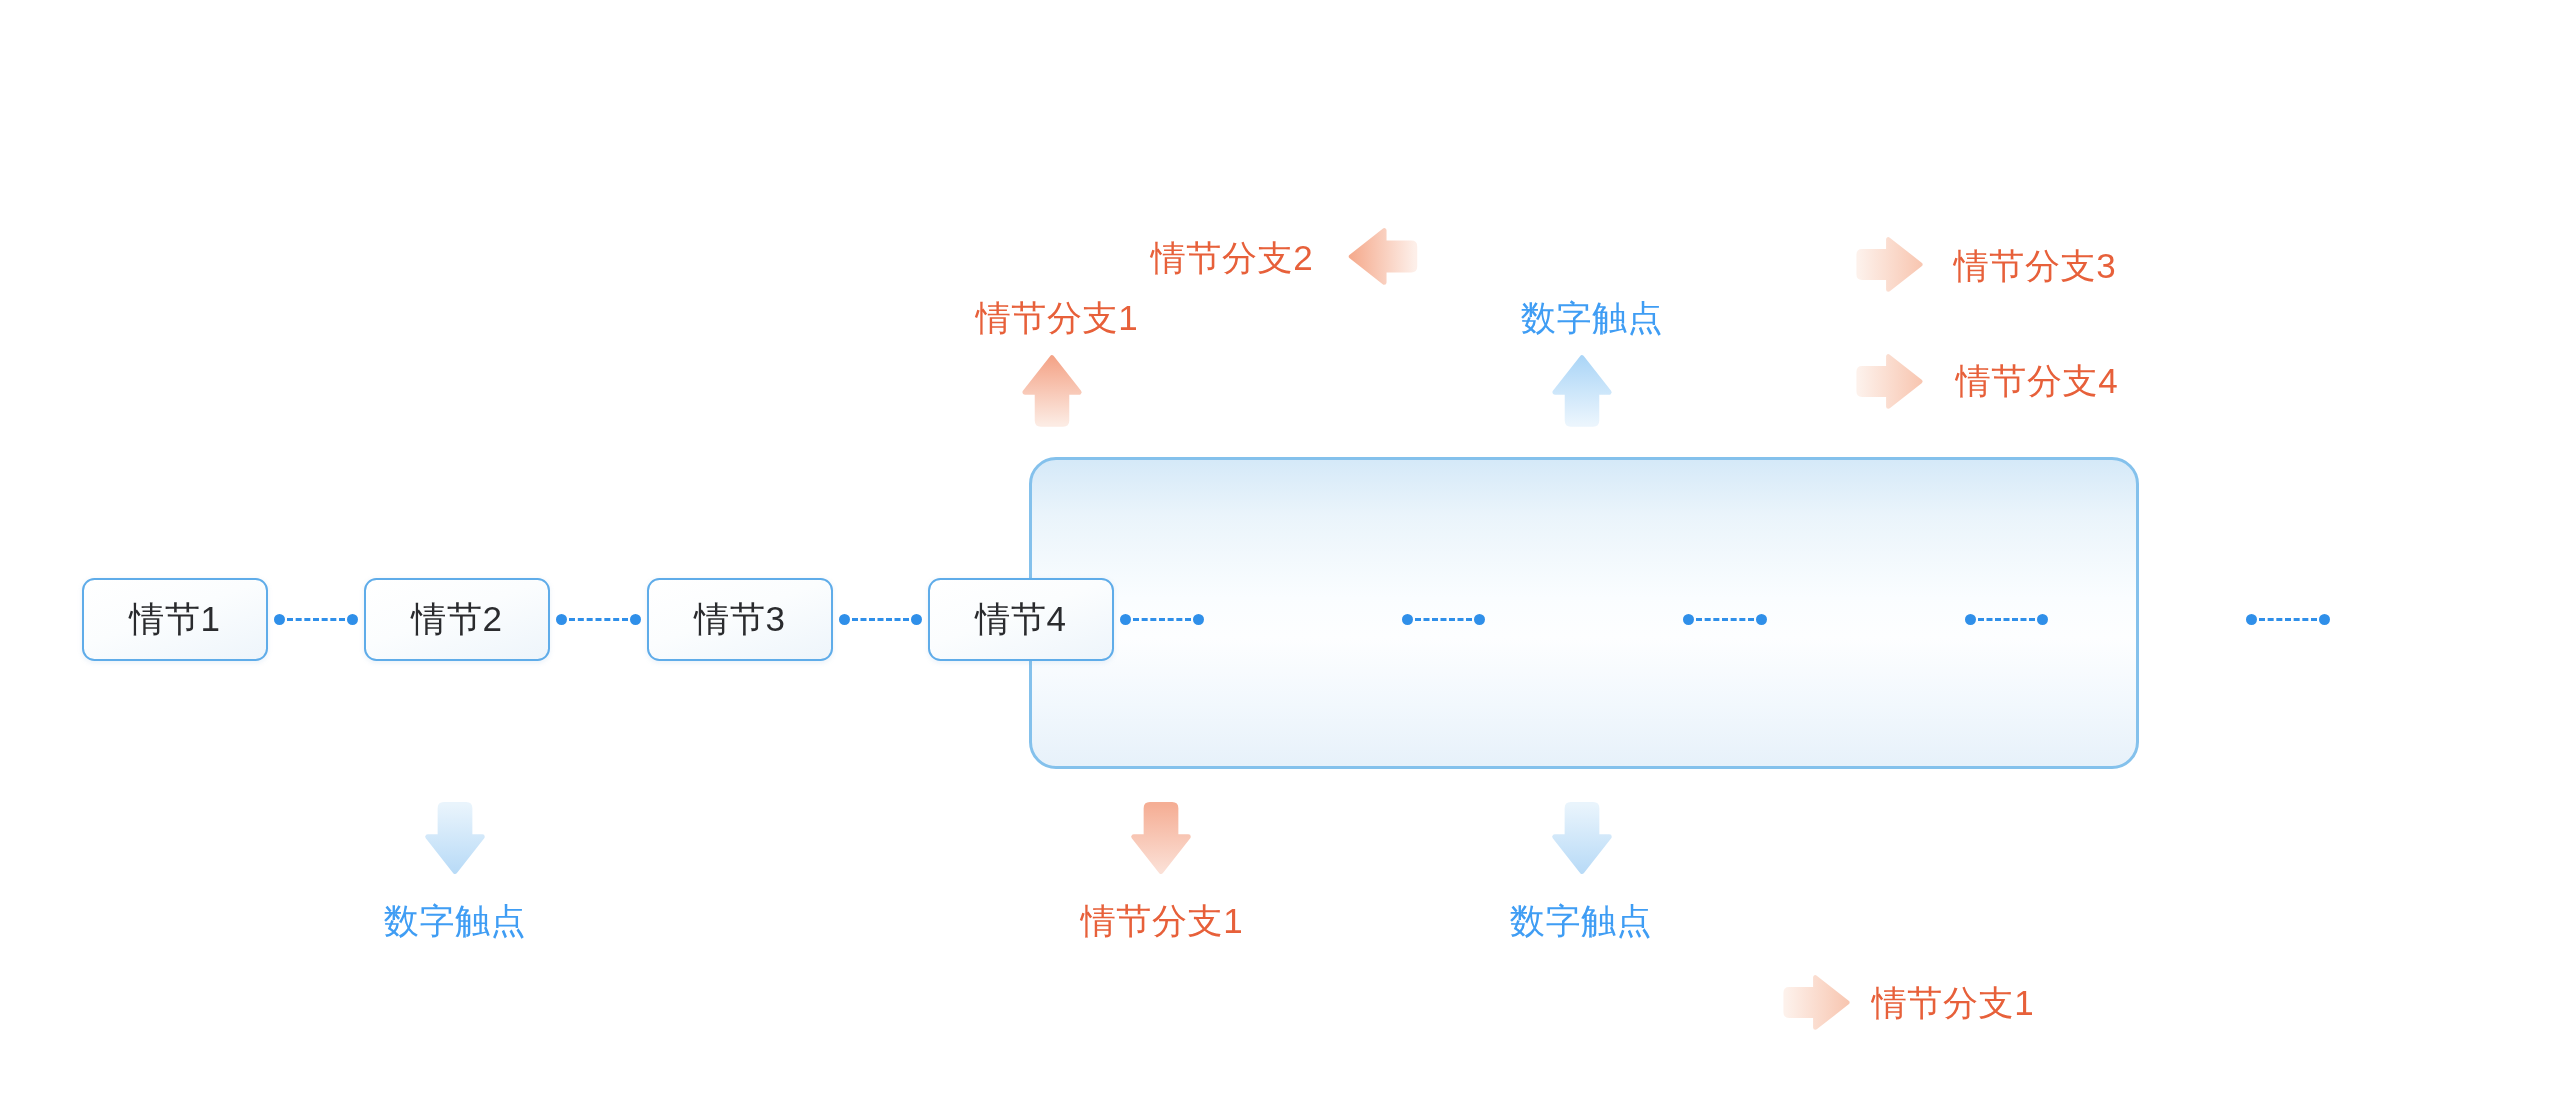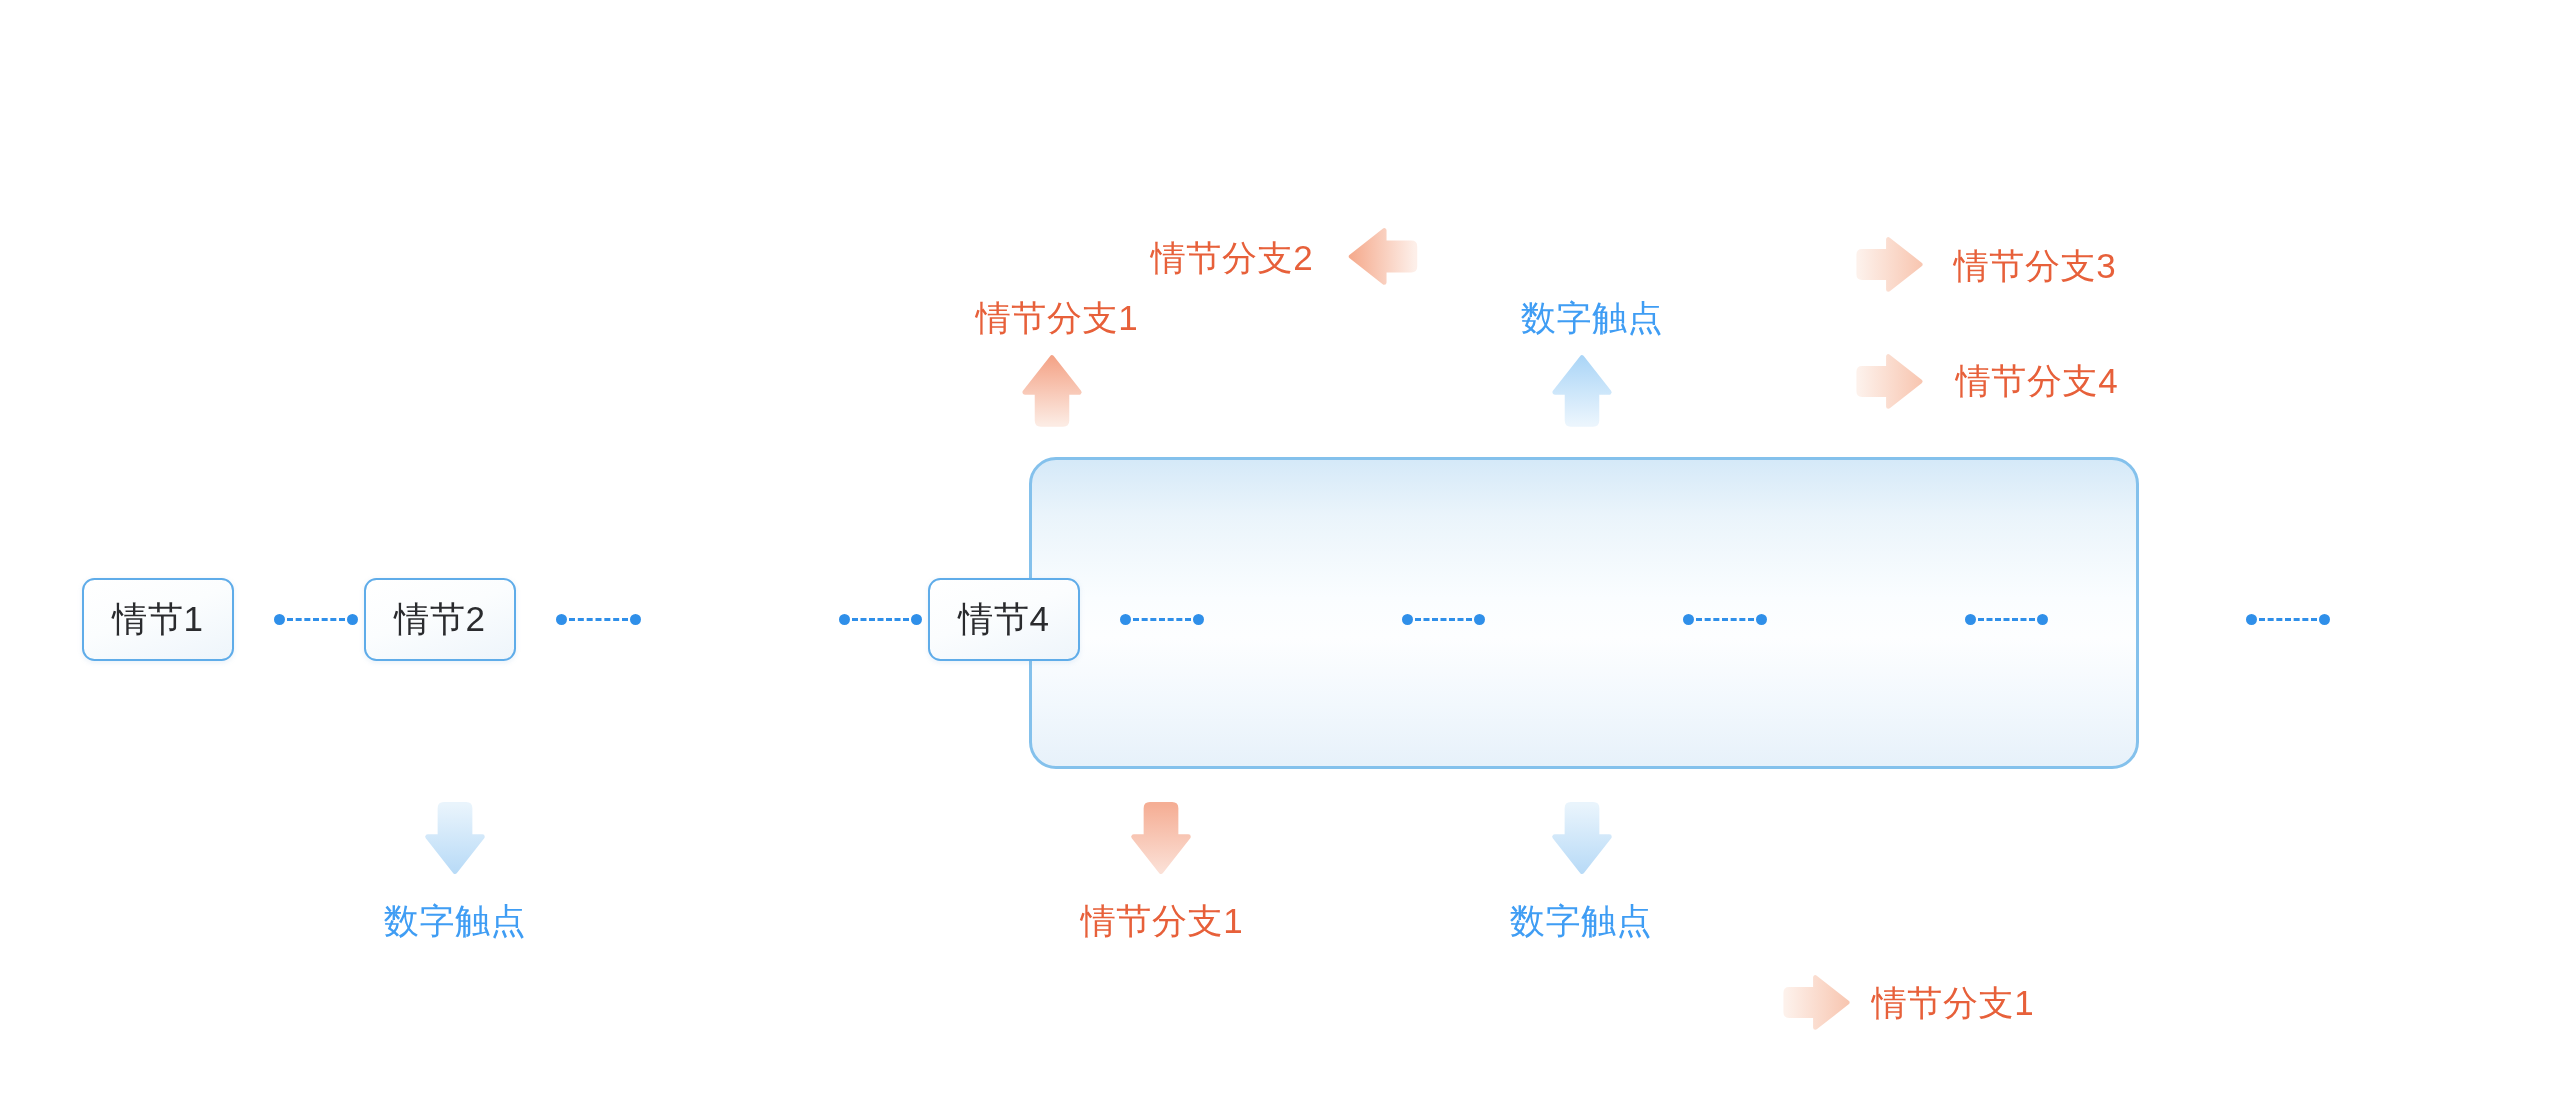--- a/index.html
+++ b/index.html
@@ -3,21 +3,21 @@
 <meta charset="utf-8">
 <title>Diagram</title>
 <style>
   html,body{margin:0;padding:0;overflow:hidden;background:#ffffff;}
   .stage{
     position:relative;width:2576px;height:1117px;background:#ffffff;
     font-family:"Liberation Sans","DejaVu Sans",sans-serif;
   }
   
   .node{
-    position:absolute;width:152px;height:83px;box-sizing:border-box;
+    position:absolute;width:186px;height:83px;box-sizing:border-box;
     border:2.5px solid var(--node-border,#5FACE9);border-radius:12.4px;
     background:linear-gradient(160deg,#ffffff 0%,#fbfdfe 45%,#eef5fb 100%);
     box-shadow:0 1.9px 5px rgba(110,160,210,0.14);
     display:flex;align-items:center;justify-content:center;
     font-size:35px;font-weight:500;color:var(--node-text,#2A2B2E);
     z-index:3;letter-spacing:0.6px;
   }
   
   .connector{
     position:absolute;height:11px;display:flex;align-items:center;z-index:2;
@@ -105,20 +105,21 @@
     </div>
   <div class="connector" style="left:1965px;top:614px;width:83px">
       <i class="line"></i>
     </div>
   <div class="connector" style="left:2246px;top:614px;width:84px">
       <i class="line"></i>
     </div>
 
   <div class="node" style="left:82px;top:578px">情节1</div>
   <div class="node" style="left:364px;top:578px">情节2</div>
+  <div class="node" style="left:647px;top:578px">情节3</div>
   <div class="node" style="left:928px;top:578px">情节4</div>
 
   <div class="callout-label orange" style="left:1057px;top:318px">情节分支1</div>
   <svg class="arrow" viewBox="0 0 100 120" style="left:1021px;top:354px;width:62px;height:74px">
       <use href="#pa-up" fill="url(#og-up)" stroke="url(#og-up)" stroke-width="8" stroke-linejoin="round"></use>
     </svg>
 
   <div class="callout-label orange" style="left:1232px;top:258px">情节分支2</div>
   <svg class="arrow" viewBox="0 0 120 100" style="left:1344px;top:227px;width:78px;height:59px">
       <use href="#pa-left" fill="url(#og-left)" stroke="url(#og-left)" stroke-width="8" stroke-linejoin="round"></use>

